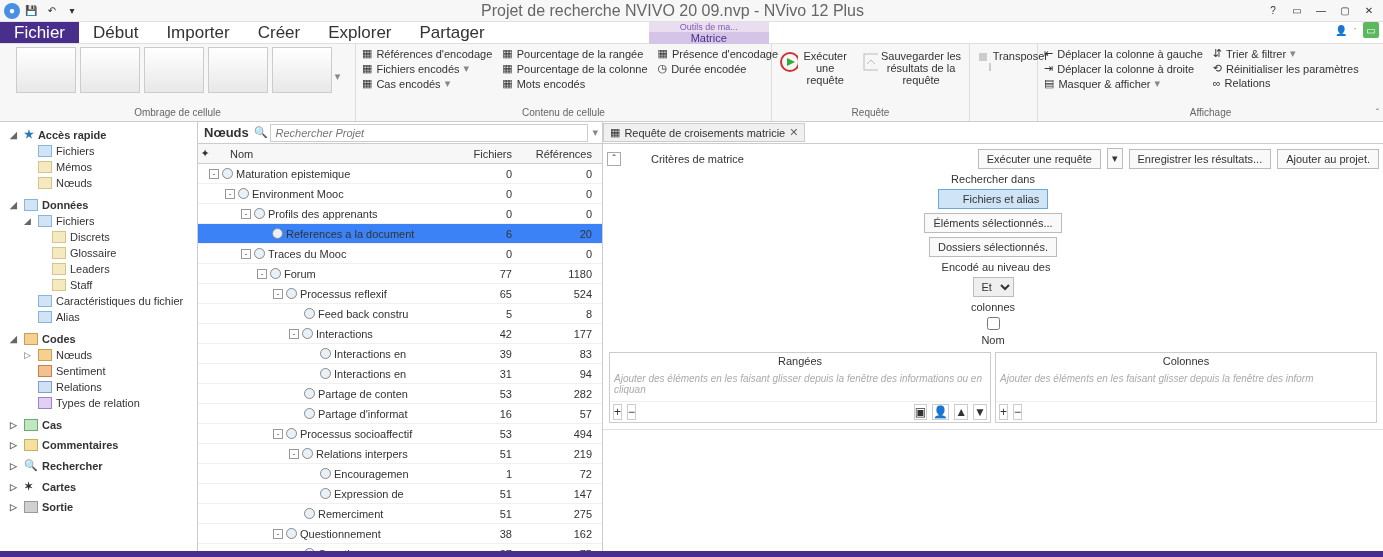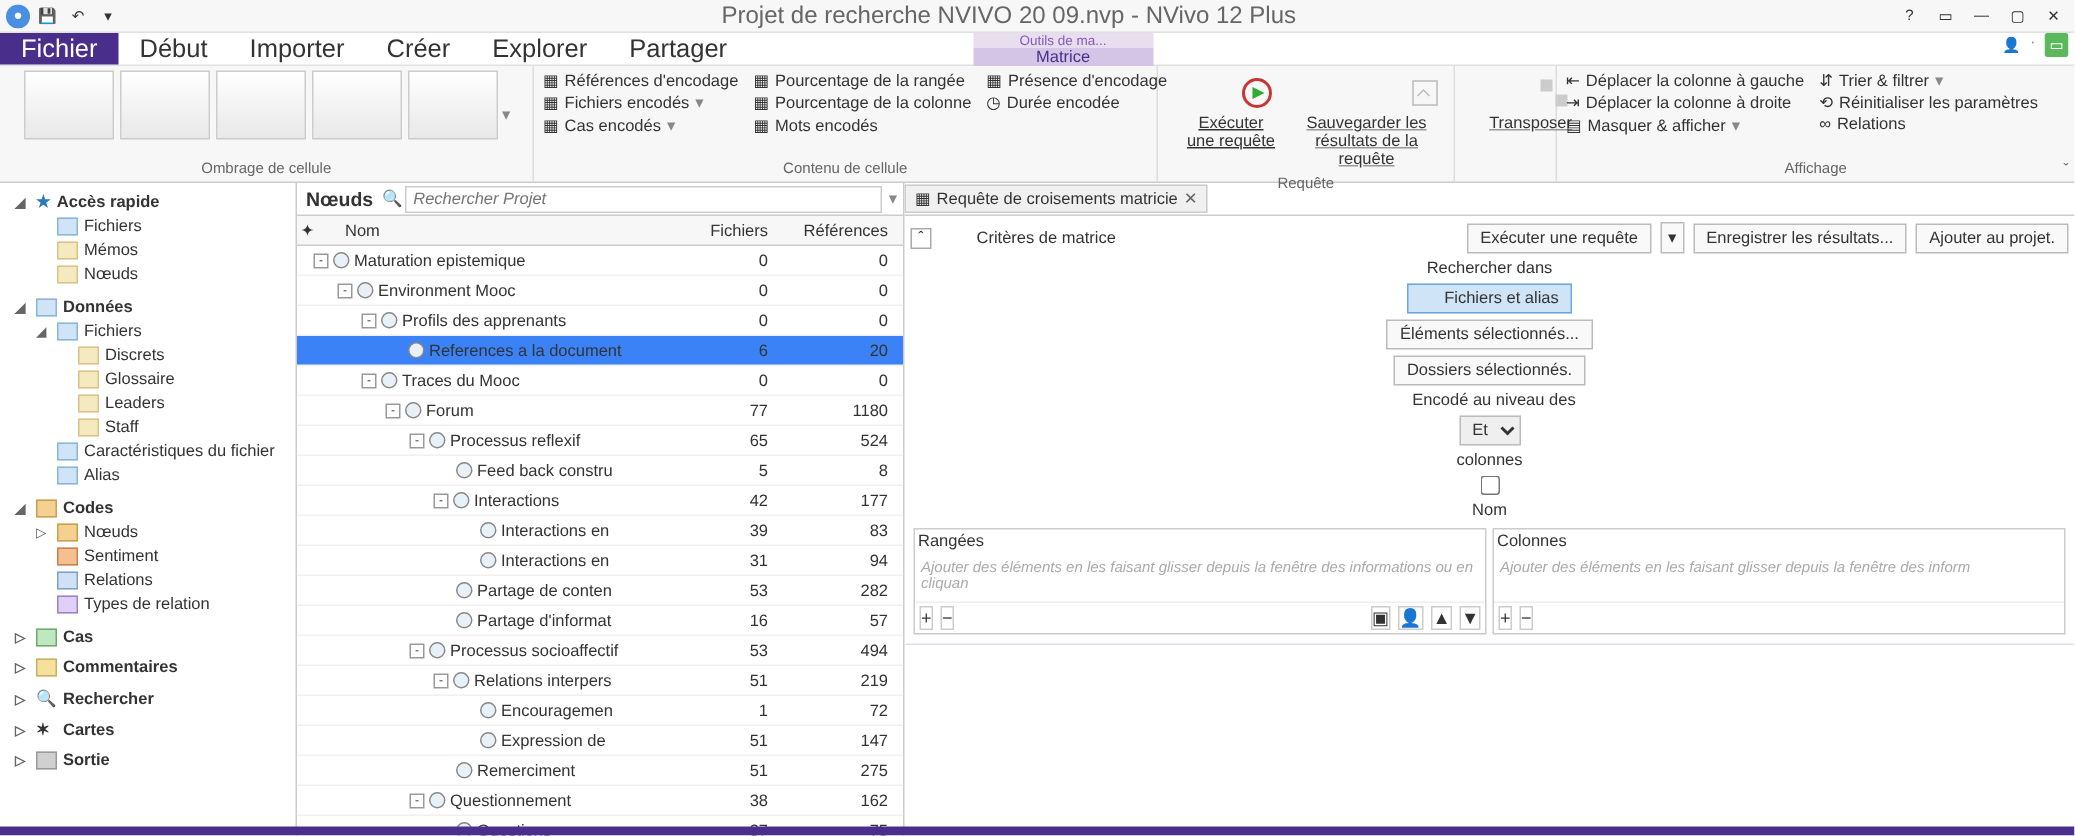--- a/index.html
+++ b/index.html
@@ -16,21 +16,21 @@
 .rtab-contextual-label{font-size:9px;text-align:center;background:#e8def0;color:#855bb5;line-height:10px;}
 .rtab-contextual{background:#d4c5e6;color:#4a2e8c;text-align:center;line-height:12px;font-size:11px;}
 .ribbon{height:78px;background:#f7f7f7;border-bottom:1px solid #ccc;display:flex;position:relative;}
 .rgroup{border-right:1px solid #ddd;display:flex;flex-direction:column;padding:2px;}
 .rgroup-body{flex:1;display:flex;gap:2px;align-items:flex-start;}
 .rgroup-label{text-align:center;font-size:10px;color:#666;padding:1px 0;}
 .thumb{width:60px;height:46px;background:linear-gradient(#fff,#e8e8e8);border:1px solid #ccc;display:inline-block;margin:1px;}
 .thumb-inner{width:100%;height:100%;background:repeating-linear-gradient(#ddd 0 3px,#fff 3px 6px);opacity:0.7;}
 .rcmd{display:flex;align-items:center;gap:4px;padding:1px 4px;font-size:11px;color:#888;white-space:nowrap;}
 .rcmd-col{display:flex;flex-direction:column;}
-.bigbtn{width:80px;display:flex;flex-direction:column;align-items:flex-end;justify-content:center;gap:2px;padding:4px;text-align:center;font-size:11px;text-decoration:underline;}
+.bigbtn{width:80px;display:flex;flex-direction:row;align-items:flex-start;justify-content:center;gap:2px;padding:4px;text-align:center;font-size:11px;}
 .ribbon-collapse{position:absolute;right:4px;bottom:2px;font-size:10px;color:#666;}
 .main{display:flex;height:456px;}
 .nav{width:198px;border-right:1px solid #ccc;overflow-y:auto;padding-top:4px;}
 .nav-item{display:flex;align-items:center;padding:2px 4px 2px 10px;gap:4px;font-size:11px;}
 .nav-item.bold{font-weight:bold;}
 .nav-sub{padding-left:38px;}
 .nav-sub2{padding-left:52px;}
 .expander{width:10px;font-size:9px;color:#666;}
 .nav-icon{width:14px;height:12px;display:inline-block;}
 .star{color:#2a7ab9;}
@@ -57,21 +57,21 @@
 .qtab-item{background:#f0f0f0;border:1px solid #ccc;padding:2px 6px;display:flex;align-items:center;gap:4px;font-size:11px;}
 .qtab-x{font-size:11px;color:#666;}
 .qcrit{padding:4px;border-bottom:1px solid #dde;}
 .qcrit-head{display:flex;align-items:center;gap:6px;margin-bottom:4px;}
 .qbtn{border:1px solid #bbb;background:#f9f9f9;padding:3px 8px;font-size:11px;white-space:nowrap;}
 .qbtn.sel{background:#cfe4f7;border-color:#6aa8dc;}
 .qrow{display:flex;align-items:center;gap:4px;margin-bottom:4px;flex-wrap:nowrap;flex-direction:column;}
 .qsel{border:1px solid #bbb;padding:2px 4px;font-size:11px;flex:1;}
 .qsplit{display:flex;gap:0;}
 .qpane{flex:1;border:1px solid #ccc;margin:2px;display:flex;flex-direction:column;}
-.qpane-head{font-size:11px;padding:2px;}
+.qpane-head{font-size:11px;padding:2px;text-align:center;}
 .qpane-body{flex:1;color:#aaa;font-size:10px;padding:4px;min-height:32px;font-style:italic;overflow:hidden;}
 .qpane-tools{display:flex;justify-content:space-between;border-top:1px solid #eee;padding:2px;}
 .toolbtn{width:18px;height:18px;border:1px solid #ccc;background:#fff;text-align:center;line-height:16px;font-size:12px;margin:0 1px;}
 .statusbar{position:absolute;bottom:0;left:0;right:0;height:6px;background:#4a2e8c;}
 svg{display:block;}
 </style>
 </head>
 <body>
 
 <div class="titlebar">

